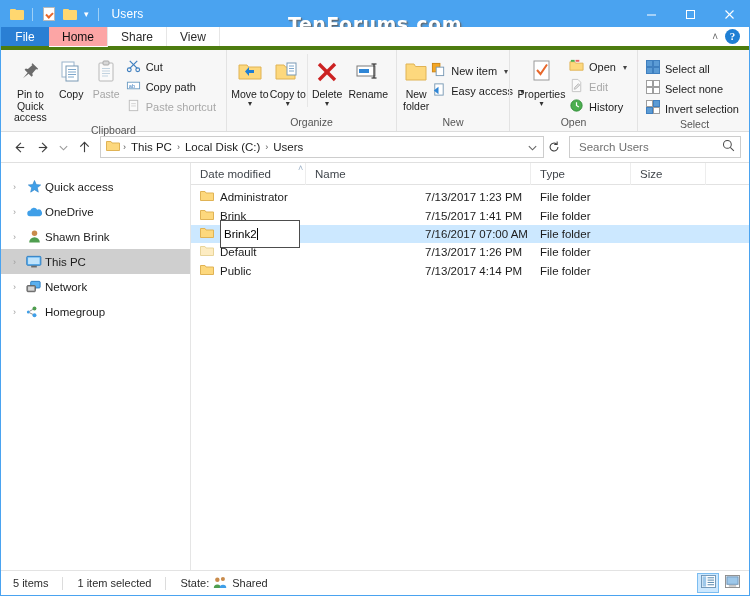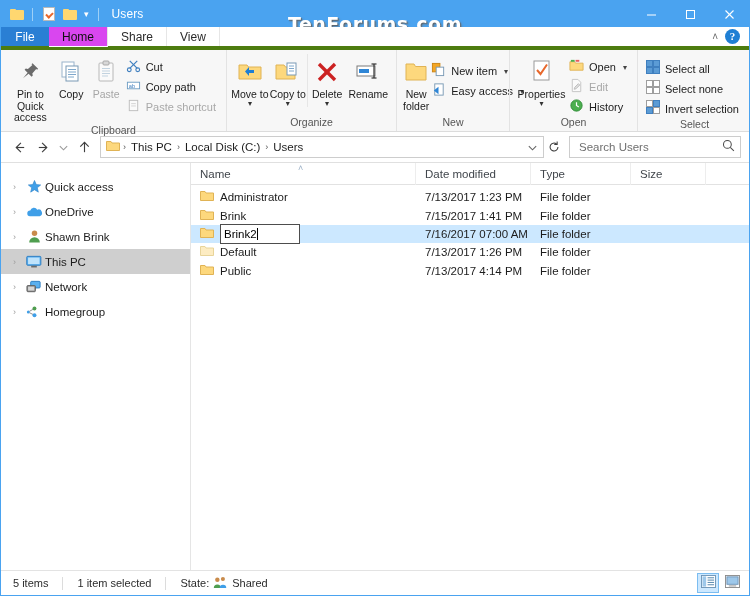--- a/index.html
+++ b/index.html
@@ -73,21 +73,21 @@
     height: 23px; background: #ffffff; display: flex; align-items: stretch;
     position: relative; flex: none;
     border-bottom: 4px solid #4d7c0f;
   }
   .tab {
     display: flex; align-items: center; justify-content: center;
     font-size: 12px; color: #2b2b2b; padding: 0 13px; min-width: 48px;
     border-right: 1px solid #e6e6e6;
   }
   .tab-file { background: #2a7fd4; color: #ffffff; font-weight: normal; border-right: none; }
-  .tab-active { background: #d946ef; color: #111; border-bottom: 1px solid #ffffff; margin-bottom: -1px; }
+  .tab-active { background: #fca5a5; color: #111; border-bottom: 1px solid #ffffff; margin-bottom: -1px; }
   .tabstrip-right { margin-left: auto; display: flex; align-items: center; gap: 7px; padding-right: 9px; }
   .chev-up { color: #666; font-size: 10px; }
   .help-btn {
     width: 15px; height: 15px; border-radius: 50%; background: #1f7fd4;
     color: #fff; font-size: 11px; font-weight: bold; line-height: 15px; text-align: center;
     font-family: "Liberation Serif", serif;
   }
 
   
   .ribbon {
@@ -177,21 +177,21 @@
 
   .rows { flex: 1; overflow: hidden; padding-top: 3px; }
   .row { height: 18.4px; display: flex; align-items: center; font-size: 11.5px; color: #1c1c1c; }
   .row.sel { background: #cce8ff; }
   .cell { padding-left: 9px; display: flex; align-items: center; height: 100%; flex: none; }
   .cell-name { width: 225px; gap: 6px; }
   .cell-date { width: 115px; }
   .cell-type { width: 100px; }
   .cell-size { width: 75px; }
   .renamebox {
-    border: 1px solid #4d4d4d; background: #fff; height: 20px;
+    border: 1px solid #4d4d4d; background: #fff; height: 28px;
     display: flex; align-items: center; padding: 0 2px 0 3px; width: 80px;
     font-size: 11.5px; color: #000; position: relative;
   }
   .renamebox .txt { white-space: nowrap; }
   .caret-ins {
     width: 1px; height: 12px; background: #000; margin-left: 0px;
   }
 
   
   .statusbar {
@@ -652,22 +652,22 @@
             <line x1="3.8" y1="7.8" x2="7.4" y2="9.6" stroke="#8a8a8a"></line>
           </svg>
         </span>
         <span class="nav-lbl">Homegroup</span>
       </div>
     </div>
 
     <div class="listpane">
 
       <div class="colhead">
+        <div class="col col-date">Date modified</div>
         <div class="col col-name">Name</div>
-        <div class="col col-date">Date modified</div>
         <div class="col col-type">Type</div>
         <div class="col col-size">Size</div>
         <div class="col col-blank"></div>
         <div class="sortmark">˄</div>
       </div>
 
       <div class="rows">
 
         <div class="row">
           <div class="cell cell-name">

